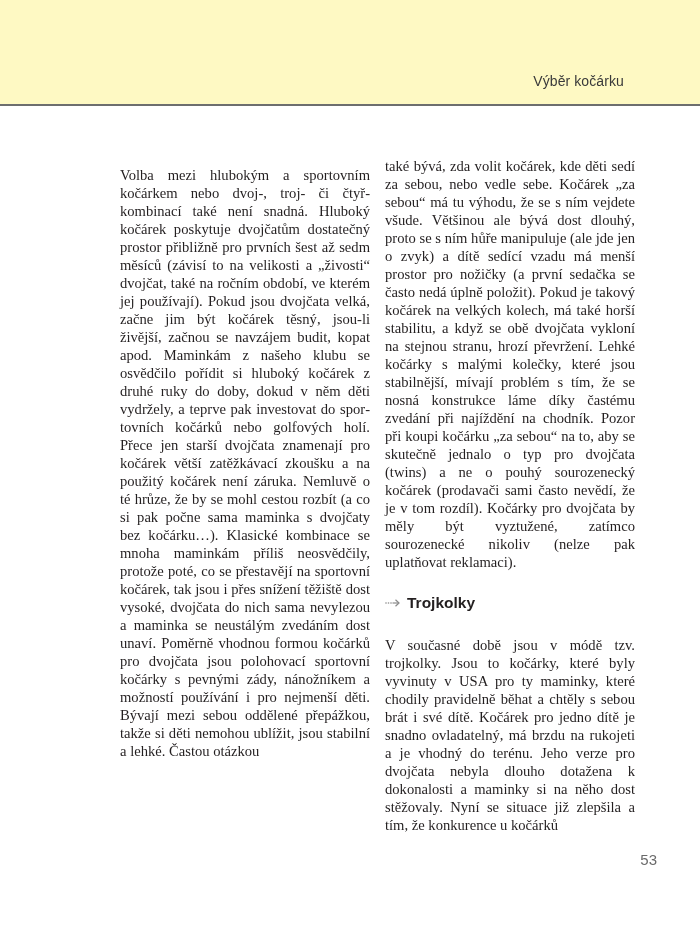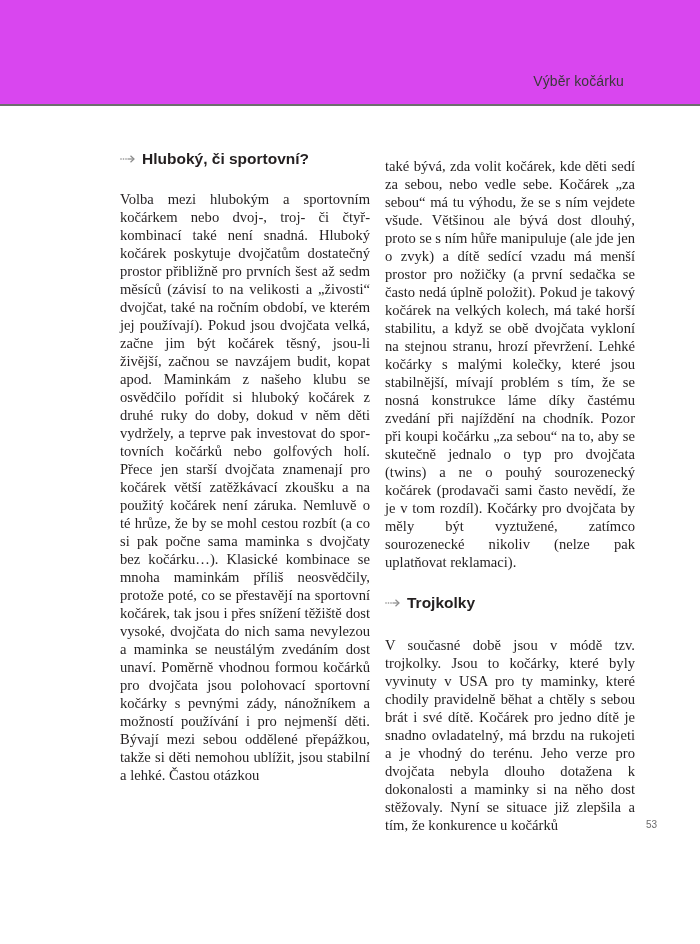--- a/index.html
+++ b/index.html
@@ -3,21 +3,21 @@
 <meta charset="utf-8">
 <style>
   html, body { margin: 0; padding: 0; }
   body {
     width: 700px; height: 944px; position: relative; overflow: hidden;
     background: #ffffff; color: #231f20;
     font-family: "Liberation Serif", "DejaVu Serif", serif;
   }
   .header-band {
     position: absolute; left: 0; top: 0; width: 700px; height: 104px;
-    background: #d946ef;
+    background: #fef9c3;
     border-bottom: 2px solid #6d6e6e;
   }
   .running-head {
     position: absolute; right: 76px; top: 73px;
     font-family: "Liberation Sans", "DejaVu Sans", sans-serif;
     font-size: 14px; color: #3a3a3a; letter-spacing: 0.1px;
   }
   .column {
     position: absolute; top: 150px; width: 250px;
   }
@@ -33,45 +33,33 @@
     display: inline-block; width: 16px; height: 10px; margin-right: 6px;
   }
   .arrow-icon svg { display: block; }
   p.body-text {
     margin: 0; font-size: 14.6px; line-height: 18px;
     text-align: justify; hyphens: manual;
   }
   .col-left p.body-text { margin-top: 16px; }
   .right-heading { margin-top: 23px; margin-bottom: 24px; }
   .page-number {
-    position: absolute; right: 43px; top: 819px;
+    position: absolute; right: 43px; top: 851px;
     font-family: "Liberation Sans", "DejaVu Sans", sans-serif;
-    font-size: 10px; color: #6a6a6a;
+    font-size: 15px; color: #6a6a6a;
   }
 </style>
 </head>
 <body>
 
 <div class="header-band">
   <span class="running-head">Výběr kočárku</span>
 </div>
 
 <div class="column col-left">
-  <h2 class="section-heading">
-    <span class="arrow-icon">
-      <svg width="16" height="10" viewBox="0 0 16 10">
-        <circle cx="1" cy="5" r="0.8" fill="#8a8a8a"></circle>
-        <circle cx="3.5" cy="5" r="0.8" fill="#8a8a8a"></circle>
-        <circle cx="6" cy="5" r="0.8" fill="#8a8a8a"></circle>
-        <line x1="7.5" y1="5" x2="13.5" y2="5" stroke="#8a8a8a" stroke-width="1.2"></line>
-        <polyline points="10.5,1.8 14,5 10.5,8.2" fill="none" stroke="#8a8a8a" stroke-width="1.2"></polyline>
-      </svg>
-    </span>
-    <span>Hluboký, či sportovní?</span>
-  </h2>
   <p class="body-text">Volba mezi hlubokým a sportovním kočárkem nebo dvoj-, troj- či čtyř­kombinací také není snadná. Hlu­boký kočárek poskytuje dvojčatům dostatečný prostor přibližně pro prv­ních šest až sedm měsíců (závisí to na velikosti a „živosti“ dvojčat, také na ročním období, ve kterém jej použí­vají). Pokud jsou dvojčata velká, začne jim být kočárek těsný, jsou-li živější, začnou se navzájem budit, kopat apod. Maminkám z našeho klubu se osvědči­lo pořídit si hluboký kočárek z druhé ruky do doby, dokud v něm děti vydr­žely, a teprve pak investovat do spor­tovních kočárků nebo golfových holí. Přece jen starší dvojčata znamenají pro kočárek větší zatěžkávací zkoušku a na použitý kočárek není záruka. Nemluvě o té hrůze, že by se mohl cestou roz­bít (a co si pak počne sama maminka s dvojčaty bez kočárku…). Klasické kombinace se mnoha maminkám pří­liš neosvědčily, protože poté, co se pře­stavějí na sportovní kočárek, tak jsou i přes snížení těžiště dost vysoké, dvoj­čata do nich sama nevylezou a mamin­ka se neustálým zvedáním dost unaví. Poměrně vhodnou formou kočárků pro dvojčata jsou polohovací sportovní kočárky s pevnými zády, nánožníkem a možností používání i pro nejmenší děti. Bývají mezi sebou oddělené pře­pážkou, takže si děti nemohou ublížit, jsou stabilní a lehké. Častou otázkou</p>
 </div>
 
 <div class="column col-right">
   <p class="body-text">také bývá, zda volit kočárek, kde děti sedí za sebou, nebo vedle sebe. Kočárek „za sebou“ má tu výhodu, že se s ním vejdete všude. Většinou ale bývá dost dlouhý, proto se s ním hůře manipuluje (ale jde jen o zvyk) a dítě sedící vzadu má menší prostor pro nožičky (a první sedačka se často nedá úplně položit). Pokud je takový kočárek na velkých kolech, má také horší stabilitu, a když se obě dvojčata vykloní na stejnou stranu, hrozí převržení. Lehké kočárky s malý­mi kolečky, které jsou stabilnější, mívají problém s tím, že se nosná konstrukce láme díky častému zvedání při najíždě­ní na chodník. Pozor při koupi kočár­ku „za sebou“ na to, aby se skutečně jednalo o typ pro dvojčata (twins) a ne o pouhý sourozenecký kočárek (proda­vači sami často nevědí, že je v tom roz­díl). Kočárky pro dvojčata by měly být vyztužené, zatímco sourozenecké niko­liv (nelze pak uplatňovat reklamaci).</p>
   <h2 class="section-heading right-heading">
     <span class="arrow-icon">
       <svg width="16" height="10" viewBox="0 0 16 10">
         <circle cx="1" cy="5" r="0.8" fill="#8a8a8a"></circle>
         <circle cx="3.5" cy="5" r="0.8" fill="#8a8a8a"></circle>

